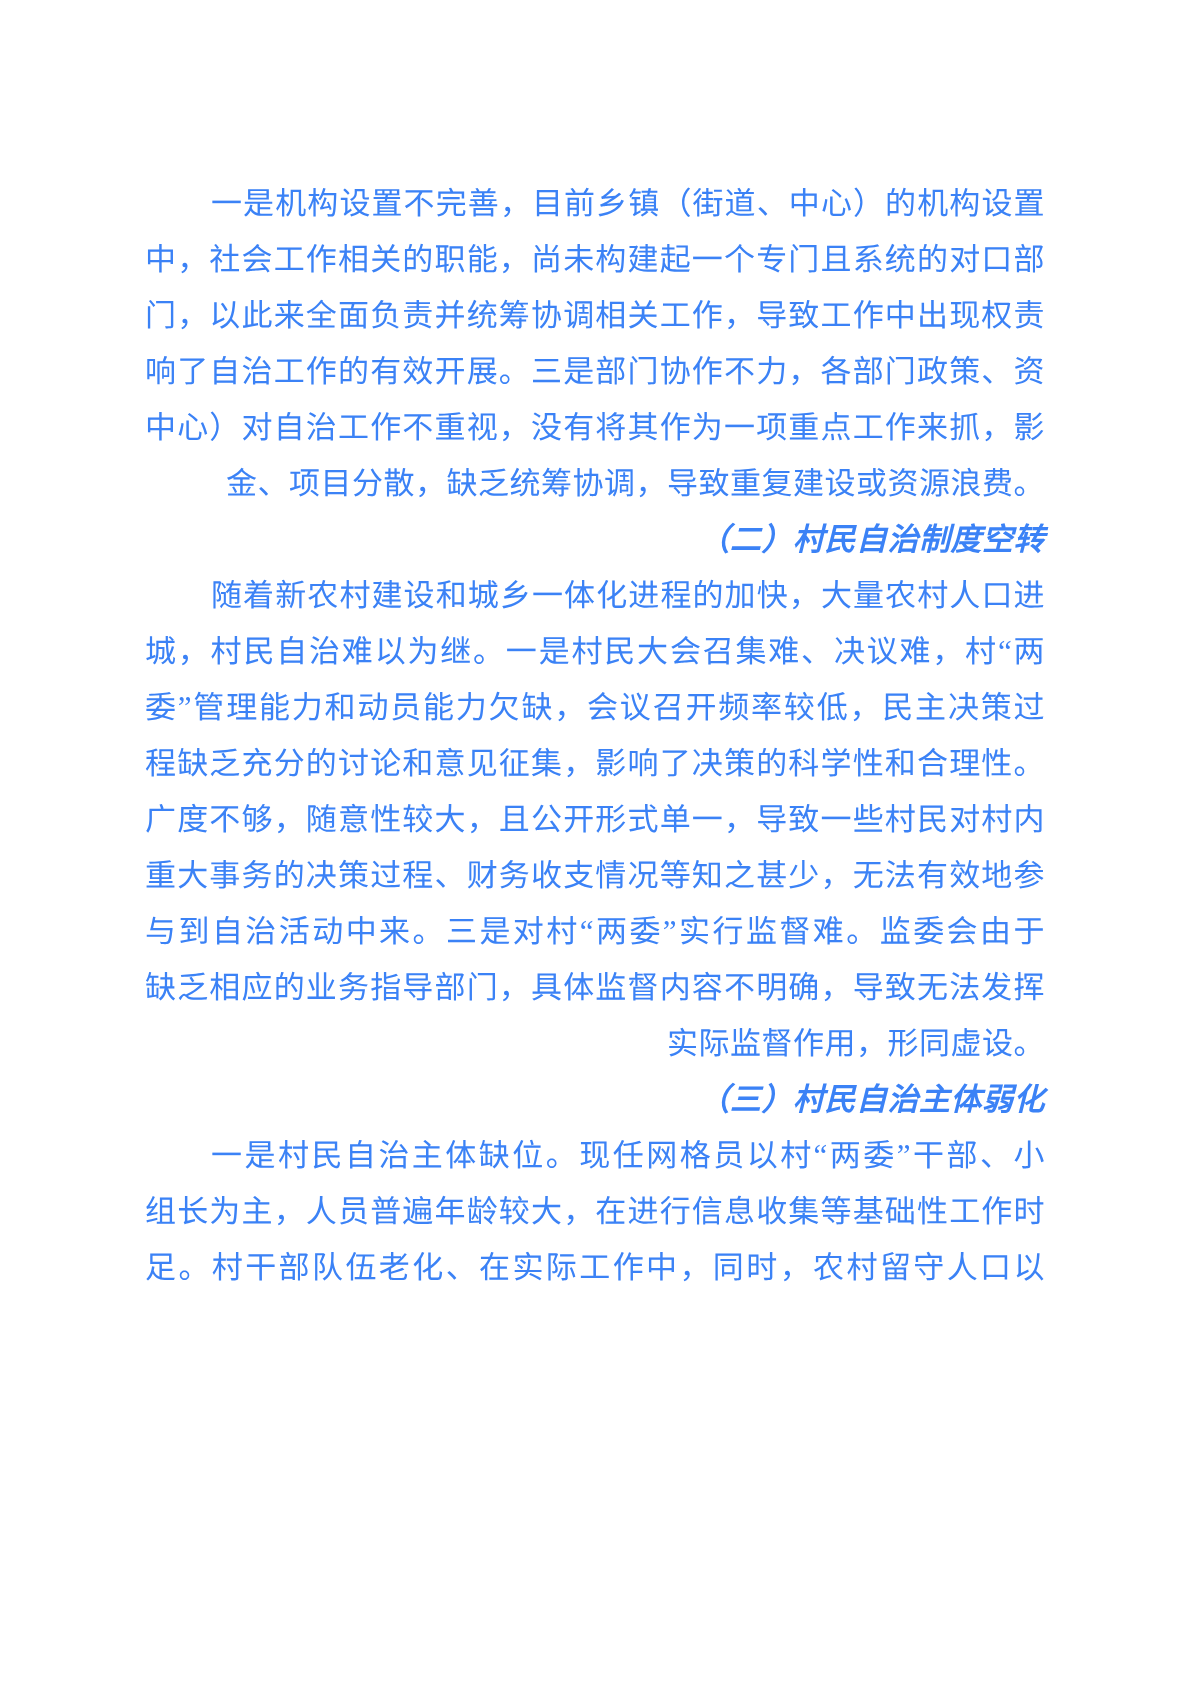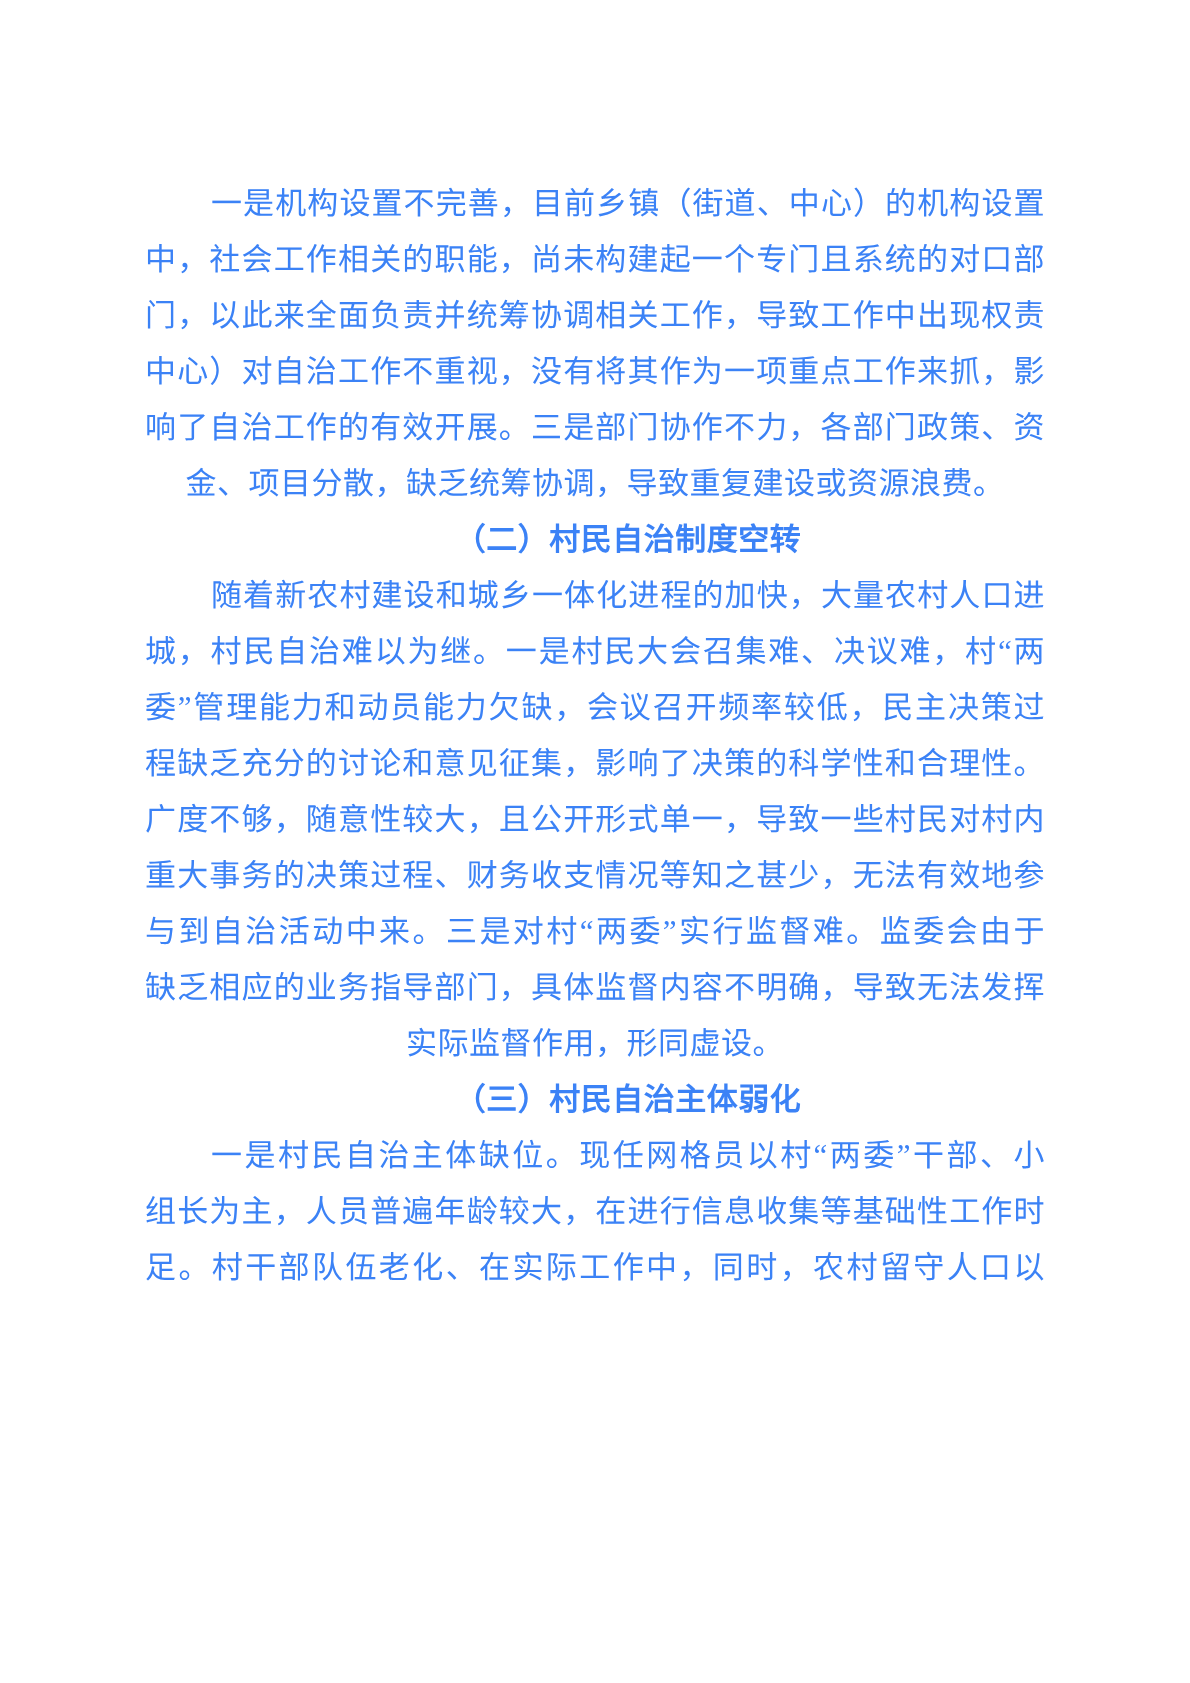--- a/index.html
+++ b/index.html
@@ -22,46 +22,47 @@
     top: 176px;
     width: 900px;
   }
   .line {
     width: 900px;
     height: 56px;
     line-height: 56px;
     font-size: 31px;
     letter-spacing: 0.5px;
     white-space: nowrap;
-    text-align: center;
+    text-align: right;
     box-sizing: border-box;
   }
   .line.just {
     white-space: normal;
     text-align: justify;
     text-align-last: justify;
     text-justify: inter-character;
   }
   .line.indent {
     padding-left: 66px;
   }
   .line.heading {
     font-weight: 700;
+    font-style: italic;
   }
 </style>
 </head>
 <body>
 
 <div class="page">
   <div class="doc">
     <div class="line just indent">一是机构设置不完善，目前乡镇（街道、中心）的机构设置</div>
     <div class="line just">中，社会工作相关的职能，尚未构建起一个专门且系统的对口部</div>
     <div class="line just">门，以此来全面负责并统筹协调相关工作，导致工作中出现权责</div>
+    <div class="line just">响了自治工作的有效开展。三是部门协作不力，各部门政策、资</div>
     <div class="line just">中心）对自治工作不重视，没有将其作为一项重点工作来抓，影</div>
-    <div class="line just">响了自治工作的有效开展。三是部门协作不力，各部门政策、资</div>
     <div class="line">金、项目分散，缺乏统筹协调，导致重复建设或资源浪费。</div>
     <div class="line heading indent">（二）村民自治制度空转</div>
     <div class="line just indent">随着新农村建设和城乡一体化进程的加快，大量农村人口进</div>
     <div class="line just">城，村民自治难以为继。一是村民大会召集难、决议难，村“两</div>
     <div class="line just">委”管理能力和动员能力欠缺，会议召开频率较低，民主决策过</div>
     <div class="line just">程缺乏充分的讨论和意见征集，影响了决策的科学性和合理性。</div>
     <div class="line just">广度不够，随意性较大，且公开形式单一，导致一些村民对村内</div>
     <div class="line just">重大事务的决策过程、财务收支情况等知之甚少，无法有效地参</div>
     <div class="line just">与到自治活动中来。三是对村“两委”实行监督难。监委会由于</div>
     <div class="line just">缺乏相应的业务指导部门，具体监督内容不明确，导致无法发挥</div>

